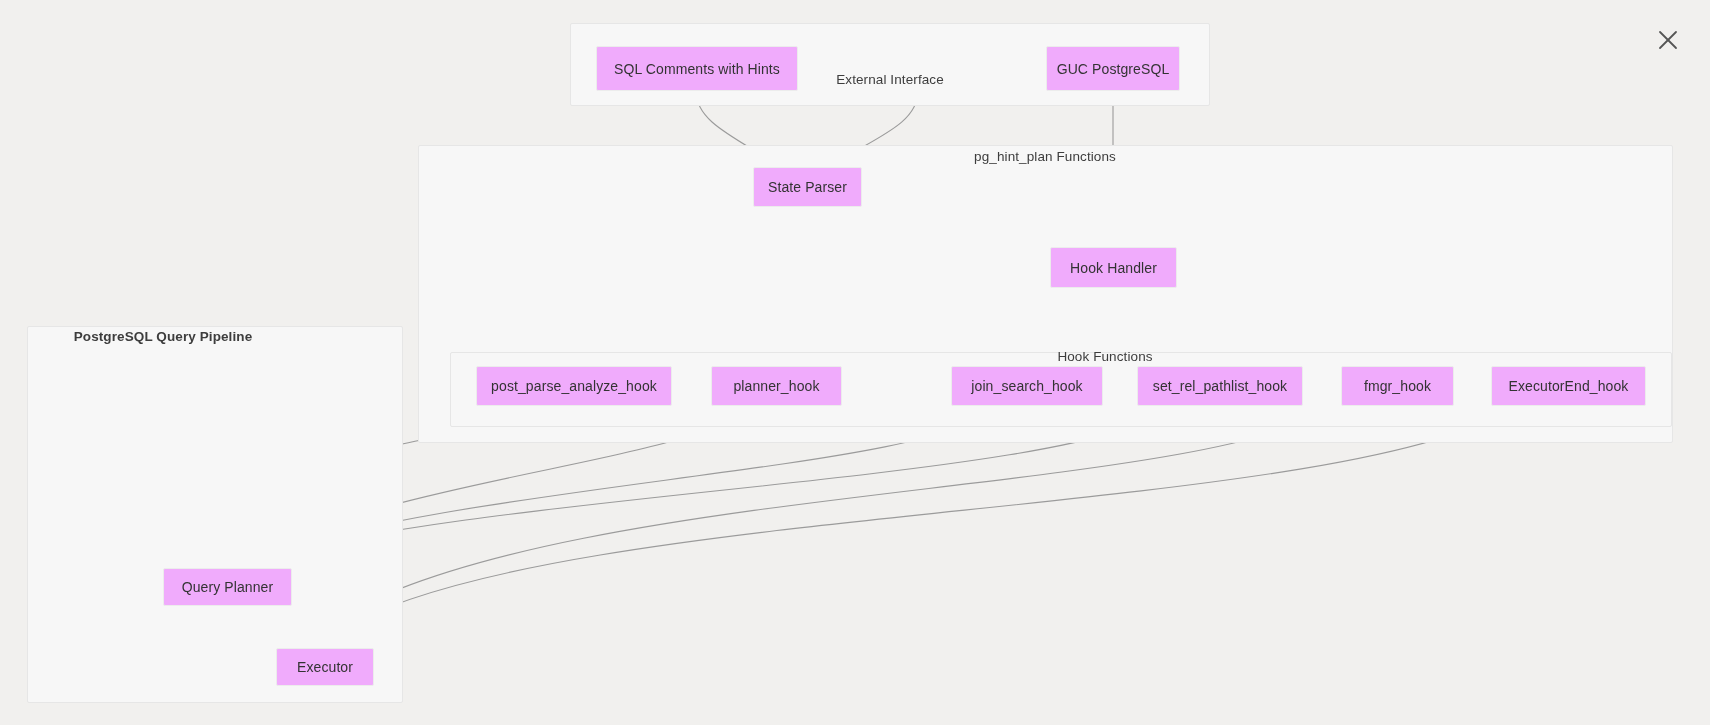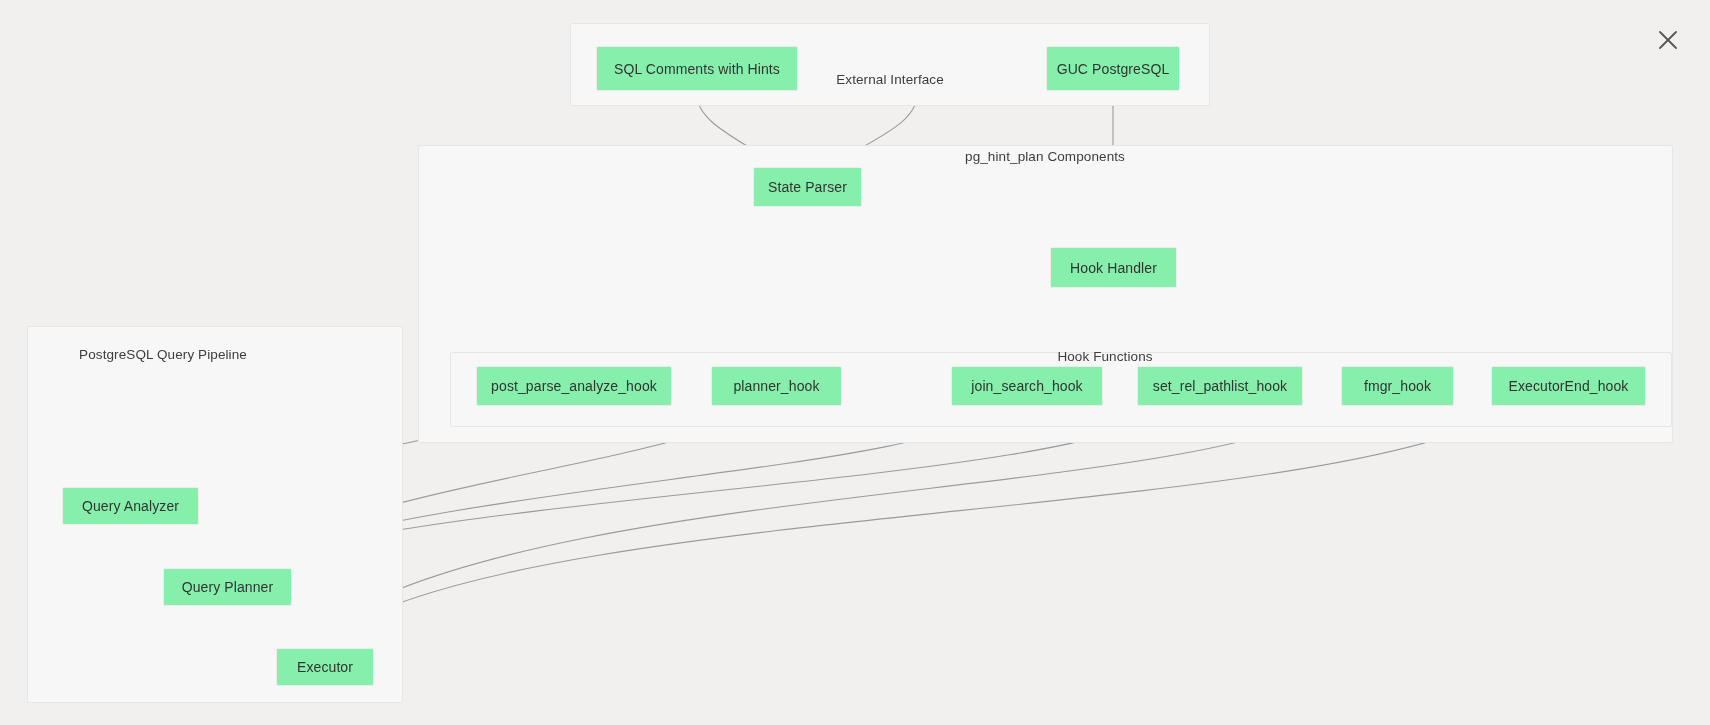--- a/index.html
+++ b/index.html
@@ -22,21 +22,21 @@
   .group-label{
     position:absolute;
     font-size:13.5px;
     color:#3d3d3d;
     white-space:nowrap;
     text-align:center;
     letter-spacing:.1px;
   }
   .node{
     position:absolute;
-    background:#86efac;
+    background:#f0abfc;
     border:1px solid #ececec;
     border-radius:2px;
     box-sizing:border-box;
     display:flex;
     align-items:center;
     justify-content:center;
     font-size:14px;
     color:#333333;
     letter-spacing:.1px;
     white-space:nowrap;
@@ -133,27 +133,27 @@
 
       <path d="M226,583 C226,620 252,630 288,652"></path>
       <polygon points="294,658 279,654 287,644"></polygon>
     </g>
   </svg>
 
   <div class="group" style="left:570px;top:23px;width:640px;height:83px;"></div>
   <div class="group-label clip-label" style="left:570px;top:28px;width:640px;margin-top:44px;">External Interface</div>
 
   <div class="group" style="left:418px;top:145px;width:1255px;height:298px;"></div>
-  <div class="group-label clip-label" style="left:700px;top:149px;width:690px;">pg_hint_plan Components</div>
+  <div class="group-label clip-label" style="left:700px;top:149px;width:690px;">pg_hint_plan Functions</div>
 
   <div class="group" style="left:450px;top:352px;width:1222px;height:75px;"></div>
   <div class="group-label clip-label" style="left:450px;top:349px;width:1222px;padding-left:44px;">Hook Functions</div>
 
   <div class="group" style="left:27px;top:326px;width:376px;height:377px;"></div>
-  <div class="group-label clip-label" style="left:27px;top:347px;width:272px;">PostgreSQL Query Pipeline</div>
+  <div class="group-label clip-label" style="left:27px;top:329px;width:272px;font-weight:bold;">PostgreSQL Query Pipeline</div>
 
   <div class="node" style="left:596px;top:46px;width:202px;height:45px;">
     <span>SQL Comments with Hints</span>
   </div>
   <div class="node" style="left:1046px;top:46px;width:134px;height:45px;">
     <span>GUC PostgreSQL</span>
   </div>
 
   <div class="node" style="left:753px;top:167px;width:109px;height:40px;">
     <span>State Parser</span>
@@ -174,23 +174,20 @@
   <div class="node" style="left:1137px;top:366px;width:166px;height:40px;">
     <span>set_rel_pathlist_hook</span>
   </div>
   <div class="node" style="left:1341px;top:366px;width:113px;height:40px;">
     <span>fmgr_hook</span>
   </div>
   <div class="node" style="left:1491px;top:366px;width:155px;height:40px;">
     <span>ExecutorEnd_hook</span>
   </div>
 
-  <div class="node" style="left:62px;top:487px;width:137px;height:38px;">
-    <span>Query Analyzer</span>
-  </div>
   <div class="node" style="left:163px;top:568px;width:129px;height:38px;">
     <span>Query Planner</span>
   </div>
   <div class="node" style="left:276px;top:648px;width:98px;height:38px;">
     <span>Executor</span>
   </div>
 
   <div id="close-btn" title="Close">
     <svg width="22" height="22" viewBox="0 0 22 22">
       <line x1="3" y1="3" x2="19" y2="19" stroke="#555" stroke-width="1.8" stroke-linecap="round"></line>

